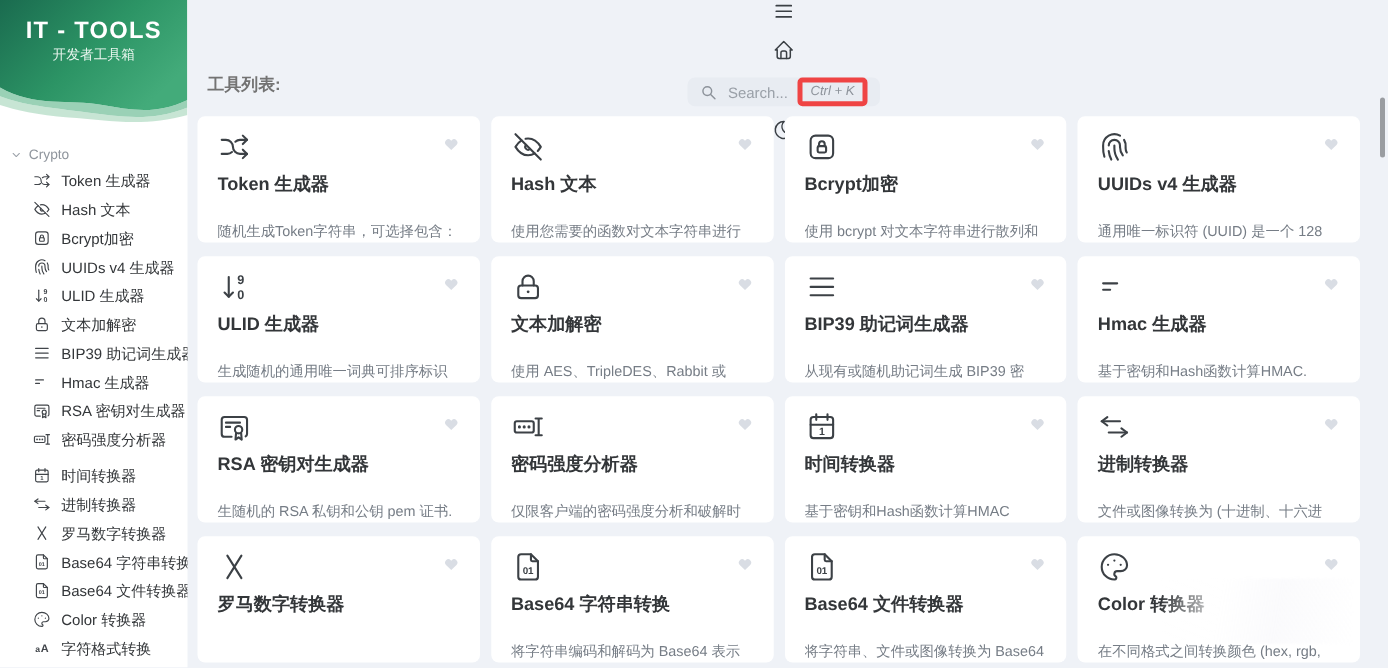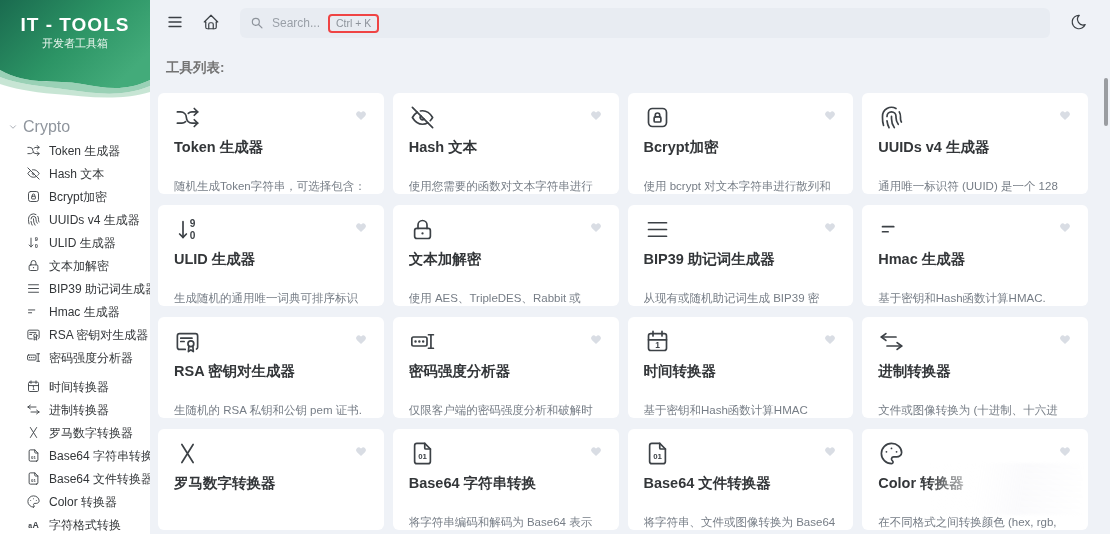--- a/index.html
+++ b/index.html
@@ -12,39 +12,39 @@
   .logo { position:relative; height:103px; }
   .logo svg.waves { position:absolute; inset:0; width:100%; height:100%; }
   .logo-text { position:relative; z-index:2; text-align:center; padding-top:14px; }
   .logo-title { color:#fff; font-size:19px; font-weight:bold; letter-spacing:1px; }
   .logo-sub { color:#eaf6ef; font-size:11px; margin-top:0; }
   .nav { padding:6px 0 0 0; }
   .sec { margin-top:6px; }
   .sec-head { display:flex; align-items:center; gap:5px; padding:3px 0 3px 8px; cursor:pointer; }
   .sec-head .chev { width:10px; height:10px; color:#9aa0a8; display:inline-flex; }
   .sec-head .chev svg { width:10px; height:10px; }
-  .sec-label { font-size:16px; color:#8f959d; }
+  .sec-label { font-size:11px; color:#8f959d; }
   .nav-item { display:flex; align-items:center; gap:8px; padding:4px 4px 4px 26px; cursor:pointer; }
   .item-icon { width:15px; height:15px; color:#41454a; display:inline-flex; flex:none; }
   .item-icon svg { width:15px; height:15px; }
   .item-label { font-size:12px; color:#333639; white-space:nowrap; line-height:14px; }
 
   
   .content { flex:1; height:100%; overflow:hidden; position:relative; }
-  .topbar { display:flex; align-items:center; height:46px; padding:0 18px 0 12px; gap:10px; }
+  .topbar { display:flex; align-items:center; height:46px; padding:0 18px 0 12px; gap:10px;flex-direction:column; }
   .iconbtn { background:none; border:none; width:26px; height:26px; display:flex; align-items:center;
     justify-content:center; color:#3b4045; cursor:pointer; border-radius:5px; }
   .iconbtn svg { width:18px; height:18px; }
   .searchbox { flex:1; display:flex; align-items:center; gap:8px; height:30px; margin:0 6px;
     background:var(--search_bg,#e8ecf2); border-radius:6px; padding:0 10px; cursor:text; }
   .searchbox .mag { width:14px; height:14px; color:#8d939b; display:inline-flex; }
   .searchbox .mag svg { width:14px; height:14px; }
   .search-ph { font-size:12px; color:#9aa0a8; }
-  .kbd { font-size:10.5px; color:#8d939b; border:2px solid #ef4444; border-radius:4px;
-    padding:1px 6px 2px; line-height:12px; background:transparent; }
+  .kbd { font-size:10.5px; color:#8d939b; border:4px solid #ef4444; border-radius:4px;
+    padding:1px 6px 2px; line-height:12px; background:transparent;font-style:italic; }
   .heading { font-size:13.5px; font-weight:700; color:#737373; margin:13px 0 0 16px; }
 
   .grid { display:grid; grid-template-columns:repeat(4,1fr); gap:11px 9px; grid-auto-rows:101px;
     margin:16px 22px 0 8px; }
   .card { background:var(--card_bg,#fff); border-radius:6px; padding:11px 16px 10px; position:relative;
     overflow:hidden; cursor:pointer; }
   .card-top { display:flex; align-items:flex-start; justify-content:space-between; height:30px; }
   .card-icon { width:27px; height:27px; color:#3c4146; display:inline-flex; }
   .card-icon svg { width:27px; height:27px; }
   .heart { width:14px; height:14px; color:var(--heart,#d9dde4); display:inline-flex; margin-top:4px; cursor:pointer; }

